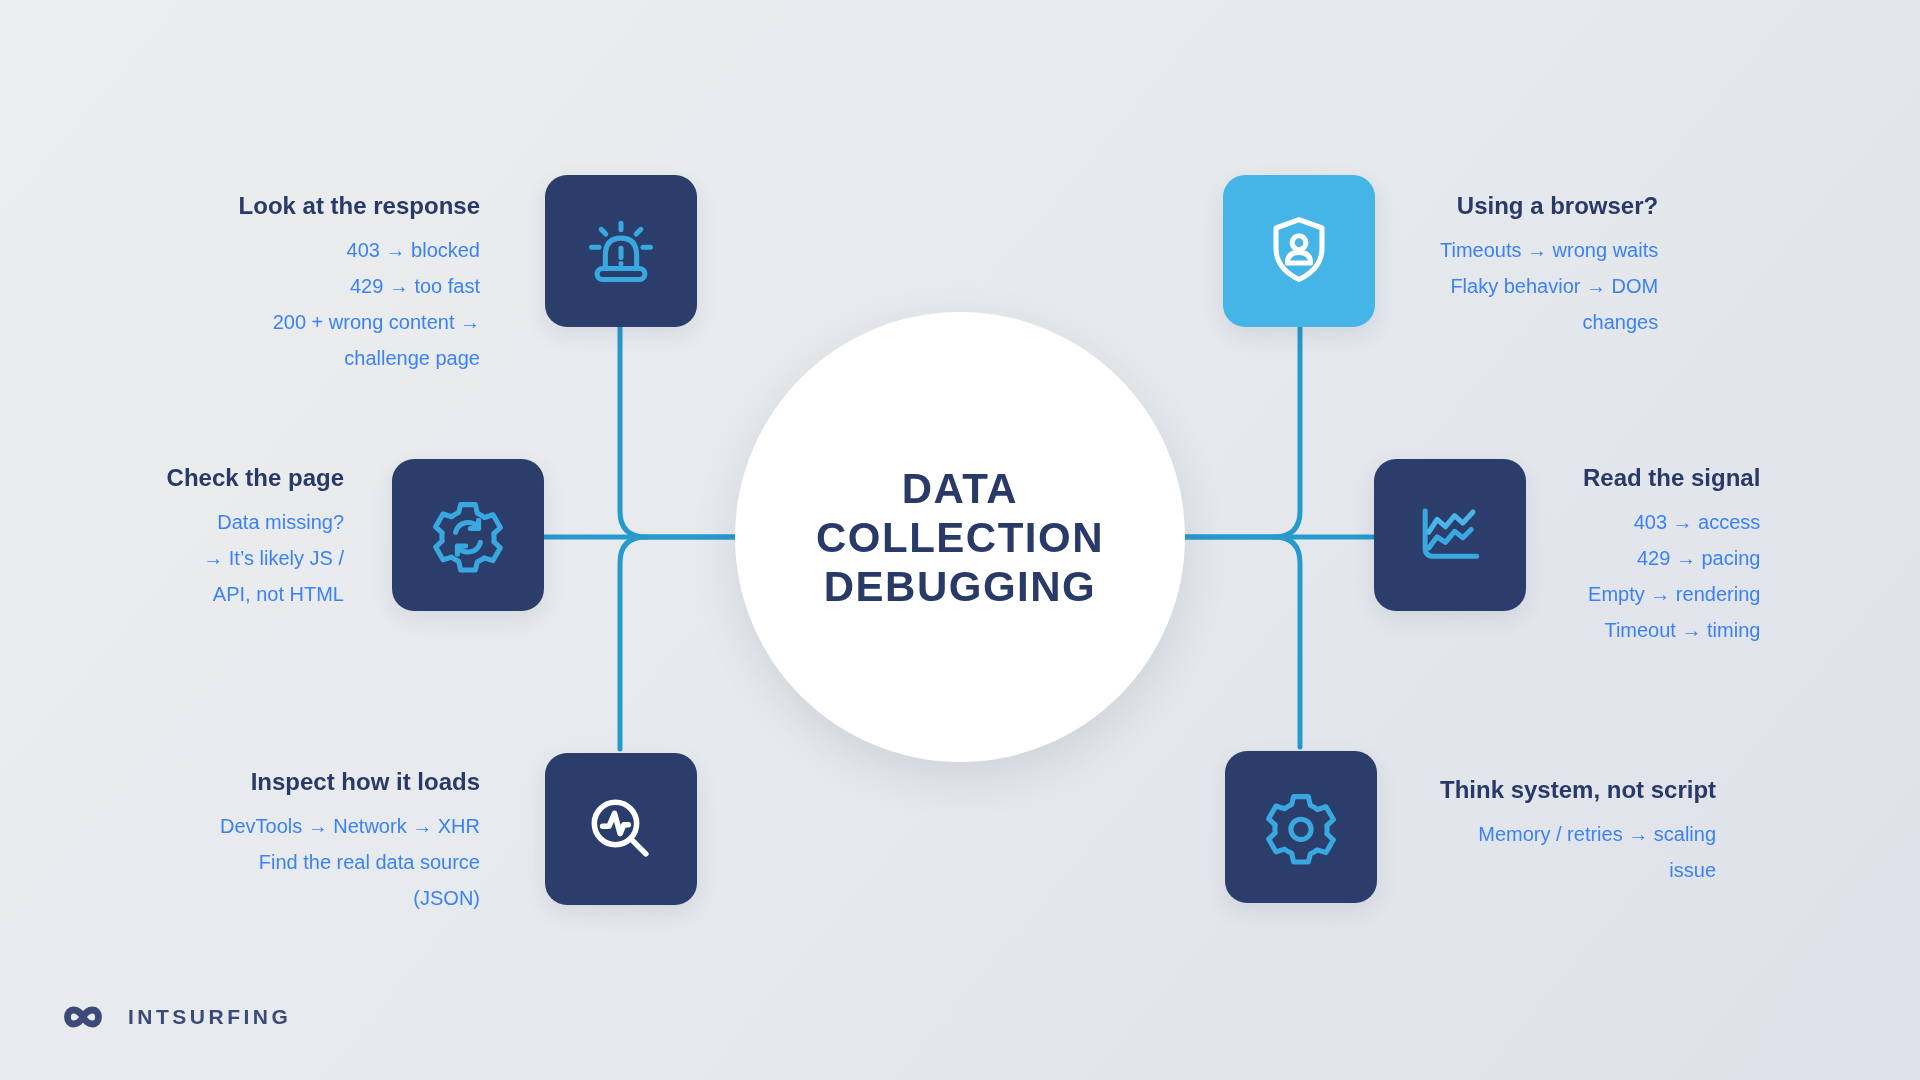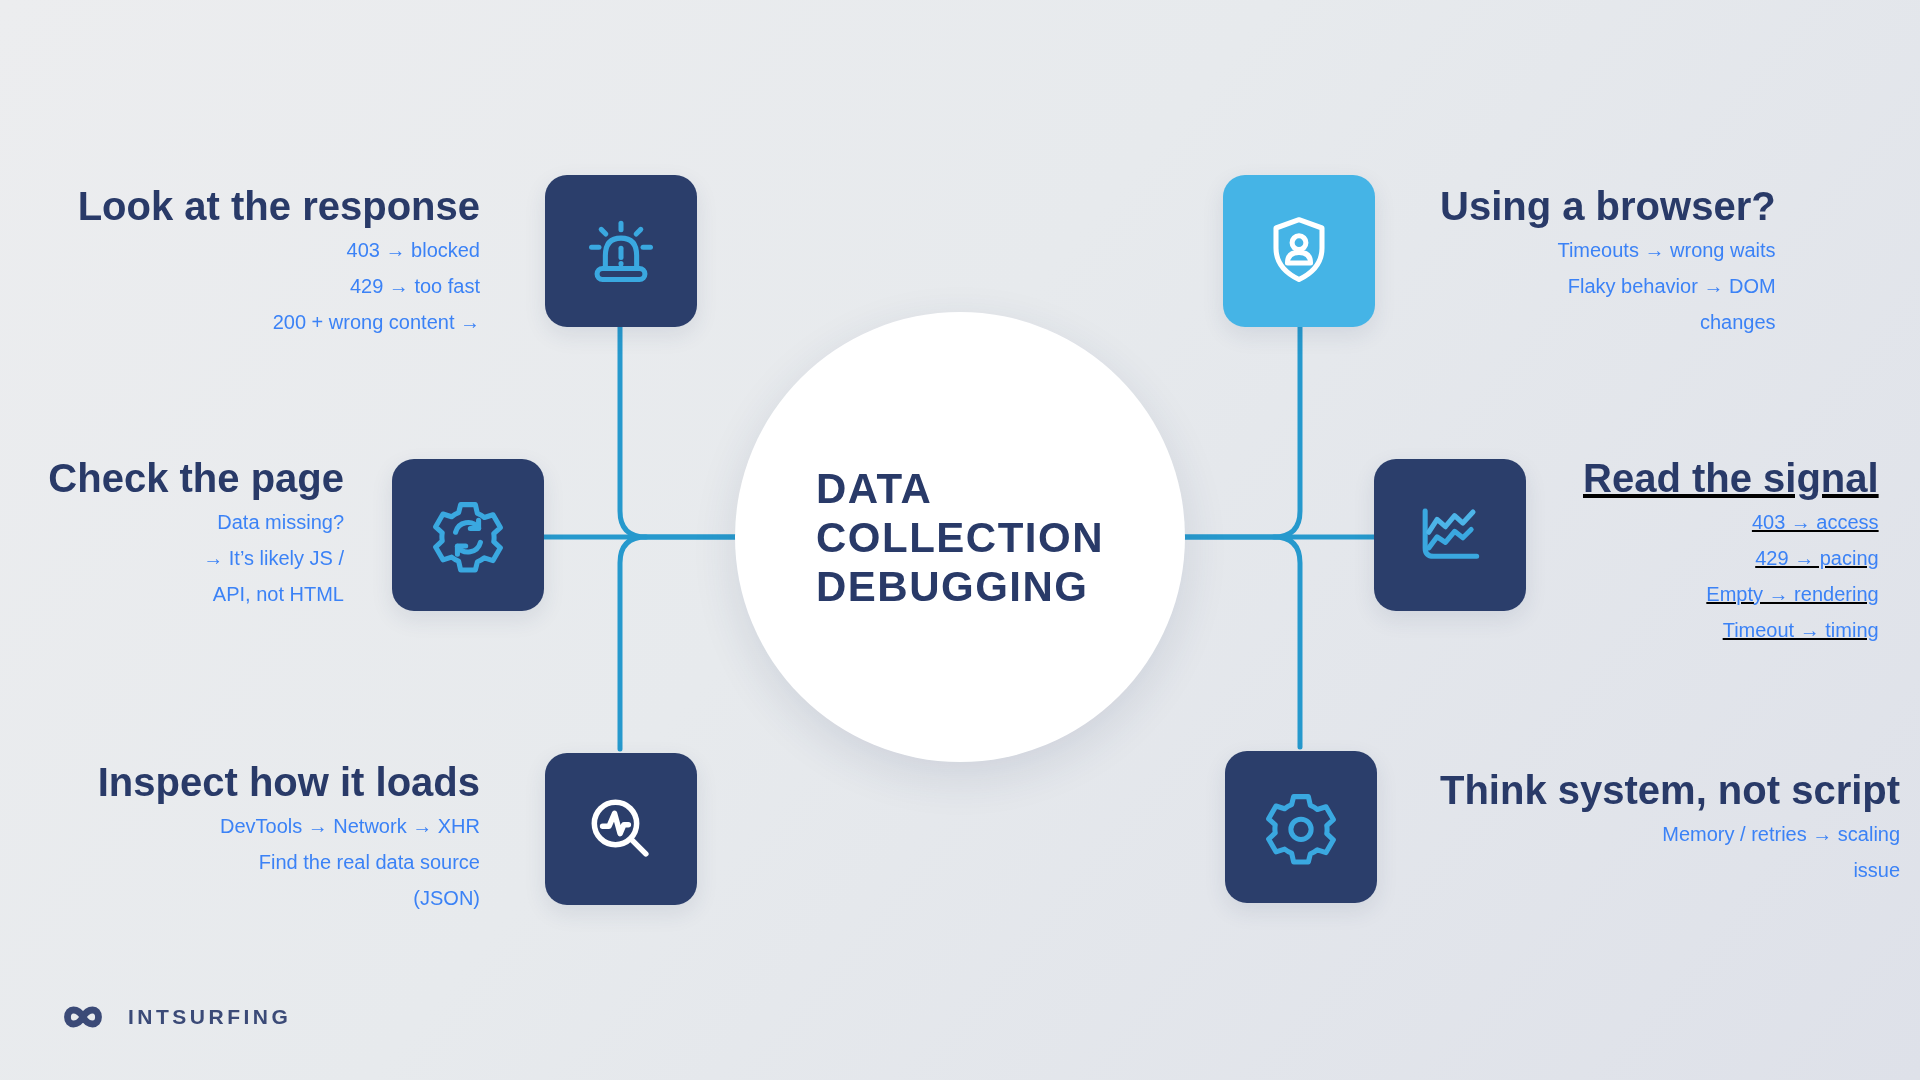--- a/index.html
+++ b/index.html
@@ -17,40 +17,40 @@
 
   
   .center-circle{
     position:absolute;left:735px;top:312px;width:450px;height:450px;
     background:#ffffff;border-radius:50%;
     box-shadow:0 14px 45px rgba(40,60,100,0.12);
     display:flex;align-items:center;justify-content:center;
     z-index:2;
   }
   .center-title{
-    text-align:left;color:#293a68;font-weight:700;
+    text-align:center;color:#293a68;font-weight:700;
     font-size:42px;line-height:49px;letter-spacing:1.5px;
   }
 
   
   .tile{
     position:absolute;width:152px;height:152px;border-radius:22px;
     display:flex;align-items:center;justify-content:center;
     box-shadow:0 8px 22px rgba(40,60,100,0.10);
     z-index:3;
   }
   .tile.navy{background:#2b3e6b;}
   .tile.blue{background:#45b4e6;}
 
   
   .node-text{position:absolute;z-index:2;}
   .align-right{text-align:right;}
   .align-left{text-align:right;}
   .node-heading{
-    color:#293a68;font-weight:700;font-size:40px;line-height:40px;
+    color:#293a68;font-weight:700;font-size:24px;line-height:40px;
     margin-bottom:6px;white-space:nowrap;
   }
   .node-line{
     color:#3b82f6;font-size:20px;line-height:36px;white-space:nowrap;
   }
 
   
   .logo{
     position:absolute;left:52px;top:996px;display:flex;align-items:center;
     z-index:2;
@@ -100,20 +100,21 @@
         <path d="M18 46 H26"></path>
         <path d="M82 46 H74"></path>
       </g>
     </svg>
   </div>
   <div class="node-text align-right" style="right:1440px;top:186px;">
     <div class="node-heading">Look at the response</div>
     <div class="node-line">403 → blocked</div>
     <div class="node-line">429 → too fast</div>
     <div class="node-line">200 + wrong content →</div>
+    <div class="node-line">challenge page</div>
   </div>
 
   <div class="tile navy" style="left:392px;top:459px;">
     <svg width="92" height="92" viewBox="0 0 100 100">
       <g stroke="#3aa8e0" stroke-width="5.5" fill="none" stroke-linecap="round" stroke-linejoin="round">
         <path d="M42 17 h16 l2.2 9.6 a27 27 0 0 1 7.6 4.4 l9.4 -3 8 13.9 -7.2 6.6 a27 27 0 0 1 0 8.8 l7.2 6.6 -8 13.9 -9.4 -3 a27 27 0 0 1 -7.6 4.4 L58 88 h-16 l-2.2 -9.6 a27 27 0 0 1 -7.6 -4.4 l-9.4 3 -8 -13.9 7.2 -6.6 a27 27 0 0 1 0 -8.8 l-7.2 -6.6 8 -13.9 9.4 3 a27 27 0 0 1 7.6 -4.4 Z"></path>
         <path d="M36.5 47 A14 14 0 0 1 61.5 42.5"></path>
         <path d="M61.5 34 V43 H52.5"></path>
         <path d="M63.5 58 A14 14 0 0 1 38.5 62.5"></path>
         <path d="M38.5 71 V62 H47.5"></path>
@@ -161,21 +162,21 @@
 
   <div class="tile navy" style="left:1374px;top:459px;">
     <svg width="92" height="92" viewBox="0 0 100 100">
       <g fill="none" stroke-linecap="round" stroke-linejoin="round">
         <path d="M23 24 V64 Q23 73 32 73 H79" stroke="#3aa8e0" stroke-width="5.5"></path>
         <path d="M27 47 L36 33 L45 41 L55 29 L64 37 L75 25" stroke="#4db4e8" stroke-width="5.5"></path>
         <path d="M27 64 L36 52 L45 58 L55 46 L64 53 L73 44" stroke="#3aa8e0" stroke-width="5.5"></path>
       </g>
     </svg>
   </div>
-  <div class="node-text align-left" style="left:1583px;top:458px;text-decoration:underline;">
+  <div class="node-text align-left" style="left:1583px;top:458px;">
     <div class="node-heading">Read the signal</div>
     <div class="node-line">403 → access</div>
     <div class="node-line">429 → pacing</div>
     <div class="node-line">Empty → rendering</div>
     <div class="node-line">Timeout → timing</div>
   </div>
 
   <div class="tile navy" style="left:1225px;top:751px;">
     <svg width="92" height="92" viewBox="0 0 100 100">
       <g stroke="#3aa8e0" stroke-width="5.5" fill="none" stroke-linecap="round" stroke-linejoin="round">

